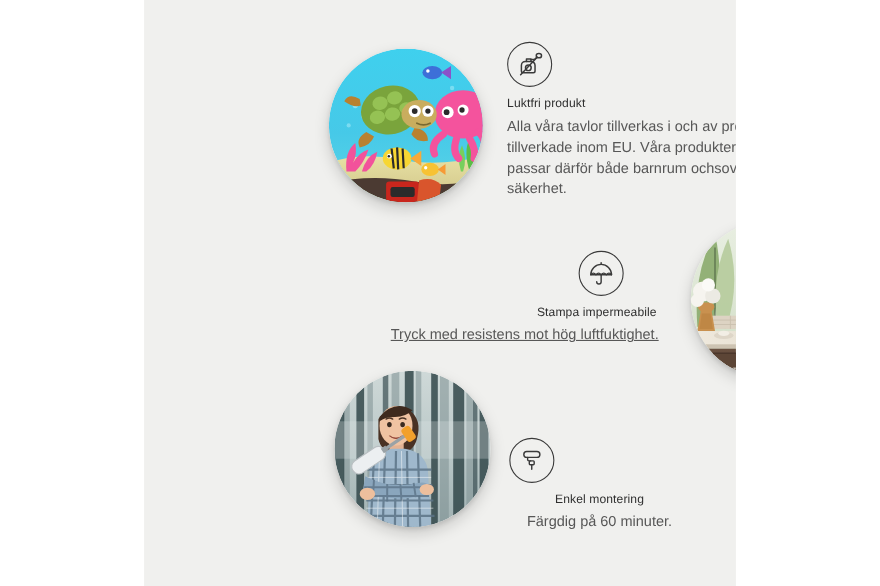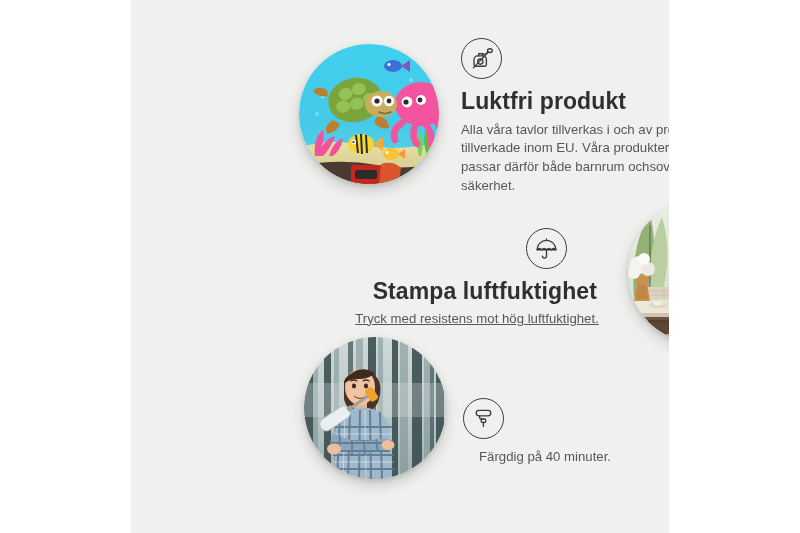--- a/index.html
+++ b/index.html
@@ -63,22 +63,22 @@
     border: 1.6px solid #3a3a3a;
     border-radius: 50%;
     box-sizing: border-box;
     display: flex;
     align-items: center;
     justify-content: center;
   }
   .icon-circle svg { display: block; }
 
   .f-title {
-    font-size: 23px;
-    font-weight: bold;
+    font-size: 11px;
+    font-weight: normal;
     color: #2f2f2f;
     letter-spacing: 0.1px;
     line-height: 1.2;
   }
   .f-body {
     font-size: 13.2px;
     color: #575757;
     line-height: 1.42;
   }
 
@@ -370,30 +370,31 @@
 
     <div class="feature" id="feature-waterproof">
       <div class="icon-circle">
         <svg width="25" height="25" viewBox="0 0 26 26" fill="none" stroke="#3a3a3a" stroke-width="1.35" stroke-linecap="round" stroke-linejoin="round">
           <path d="M3.2 14.3 a9.8 9.8 0 0 1 19.6 0 z"></path>
           <path d="M3.2 14.3 q2.45 -3.0 4.9 0 q2.45 -3.0 4.9 0 q2.45 -3.0 4.9 0 q2.45 -3.0 4.9 0"></path>
           <path d="M13 14.3 v6.6 a2.1 2.1 0 0 1 -4.2 0"></path>
           <path d="M13 4.5 v-1.6"></path>
         </svg>
       </div>
-      <div class="f-title">Stampa luftfuktighet</div>
+      <div class="f-title">Stampa impermeabile</div>
       <div class="f-body">Tryck med resistens mot hög luftfuktighet.</div>
     </div>
 
     <div class="feature" id="feature-easy">
       <div class="icon-circle">
         <svg width="25" height="25" viewBox="0 0 26 26" fill="none" stroke="#3a3a3a" stroke-width="1.35" stroke-linecap="round" stroke-linejoin="round">
           <rect x="5.4" y="4.6" width="15.2" height="5.6" rx="2.8"></rect>
           <path d="M9.0 10.2 v2.0 a1.3 1.3 0 0 0 1.3 1.3 h1.5"></path>
           <rect x="10.6" y="13.5" width="4.6" height="3.6" rx="0.9"></rect>
           <path d="M12.9 17.1 v4.3"></path>
         </svg>
       </div>
-      <div class="f-body">Färgdig på 40 minuter.</div>
+      <div class="f-title">Enkel montering</div>
+      <div class="f-body">Färgdig på 60 minuter.</div>
     </div>
 
   </div>
 </div>
 
 </body></html>

